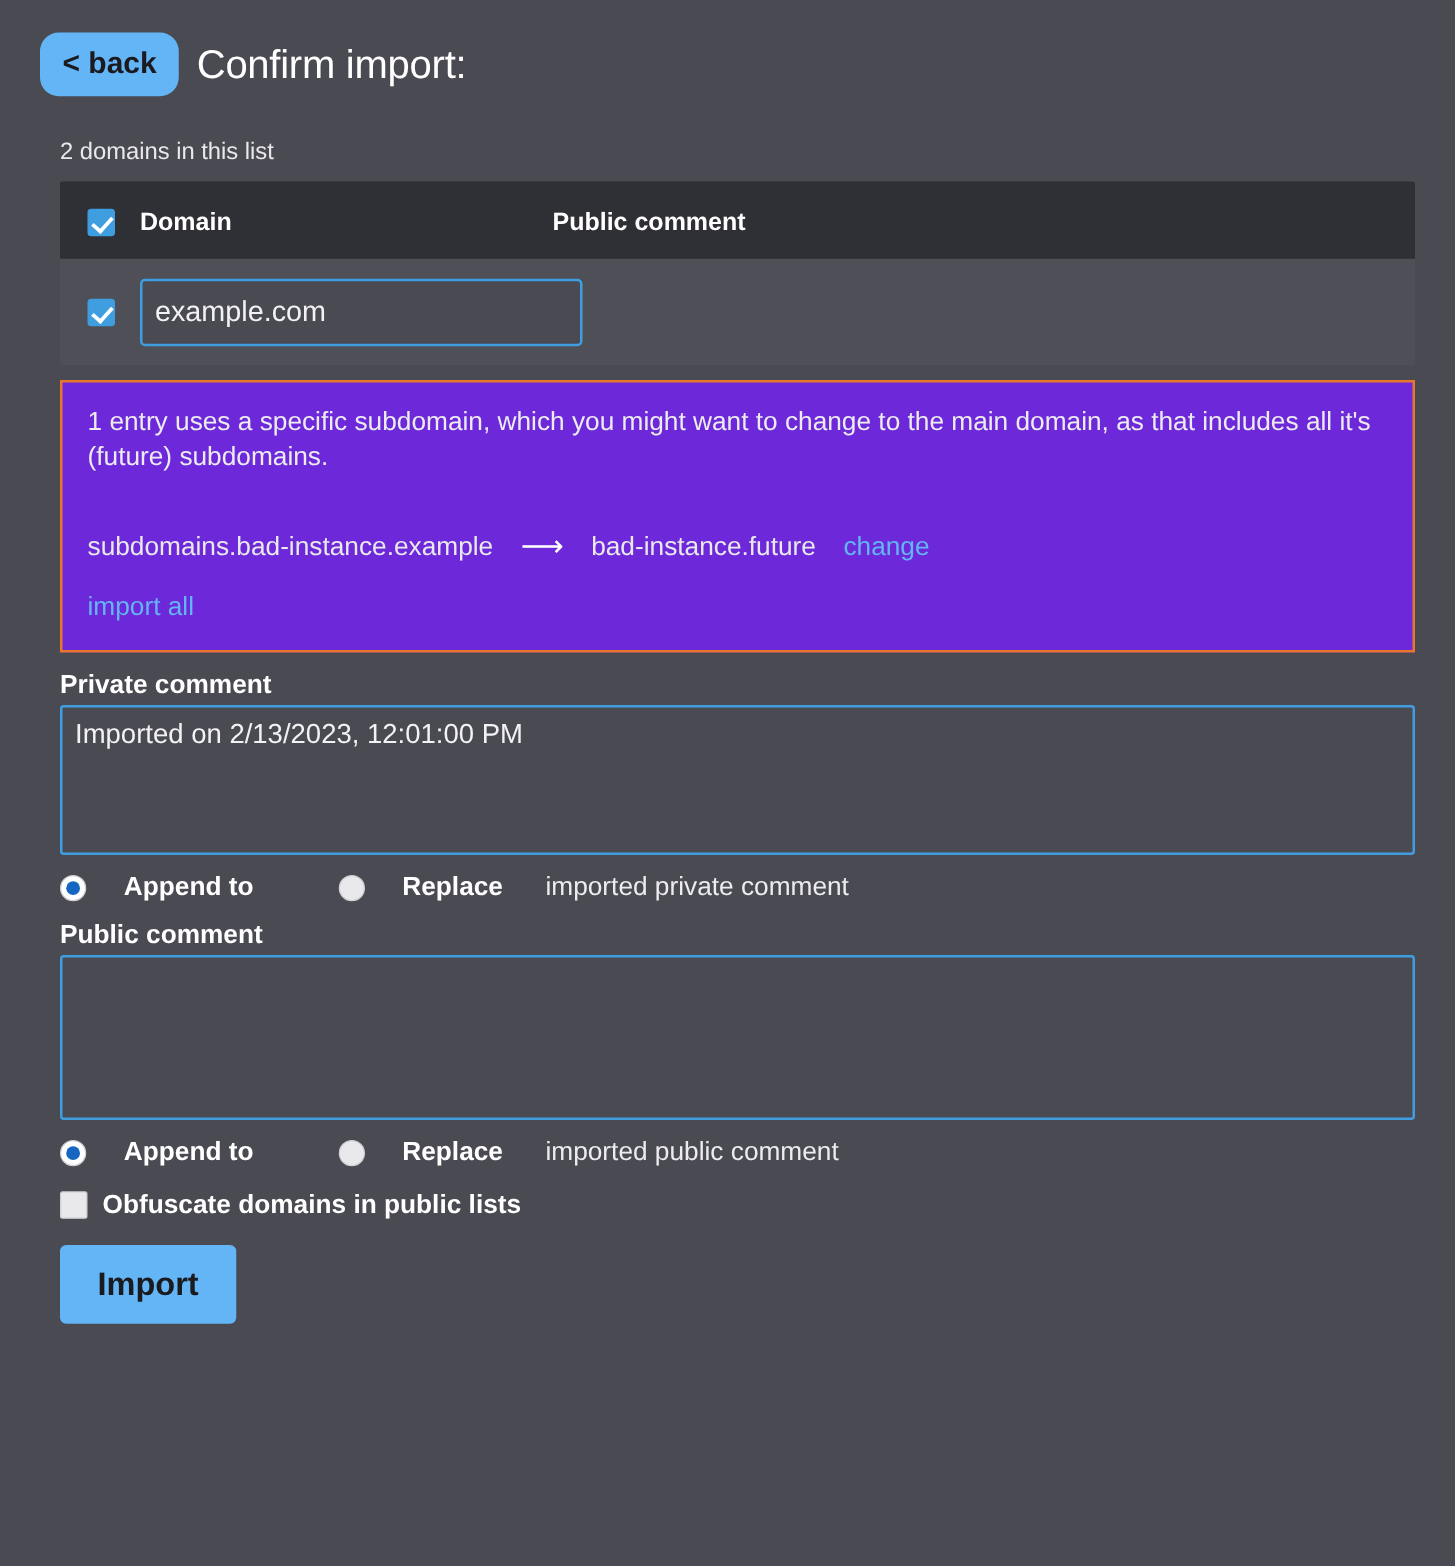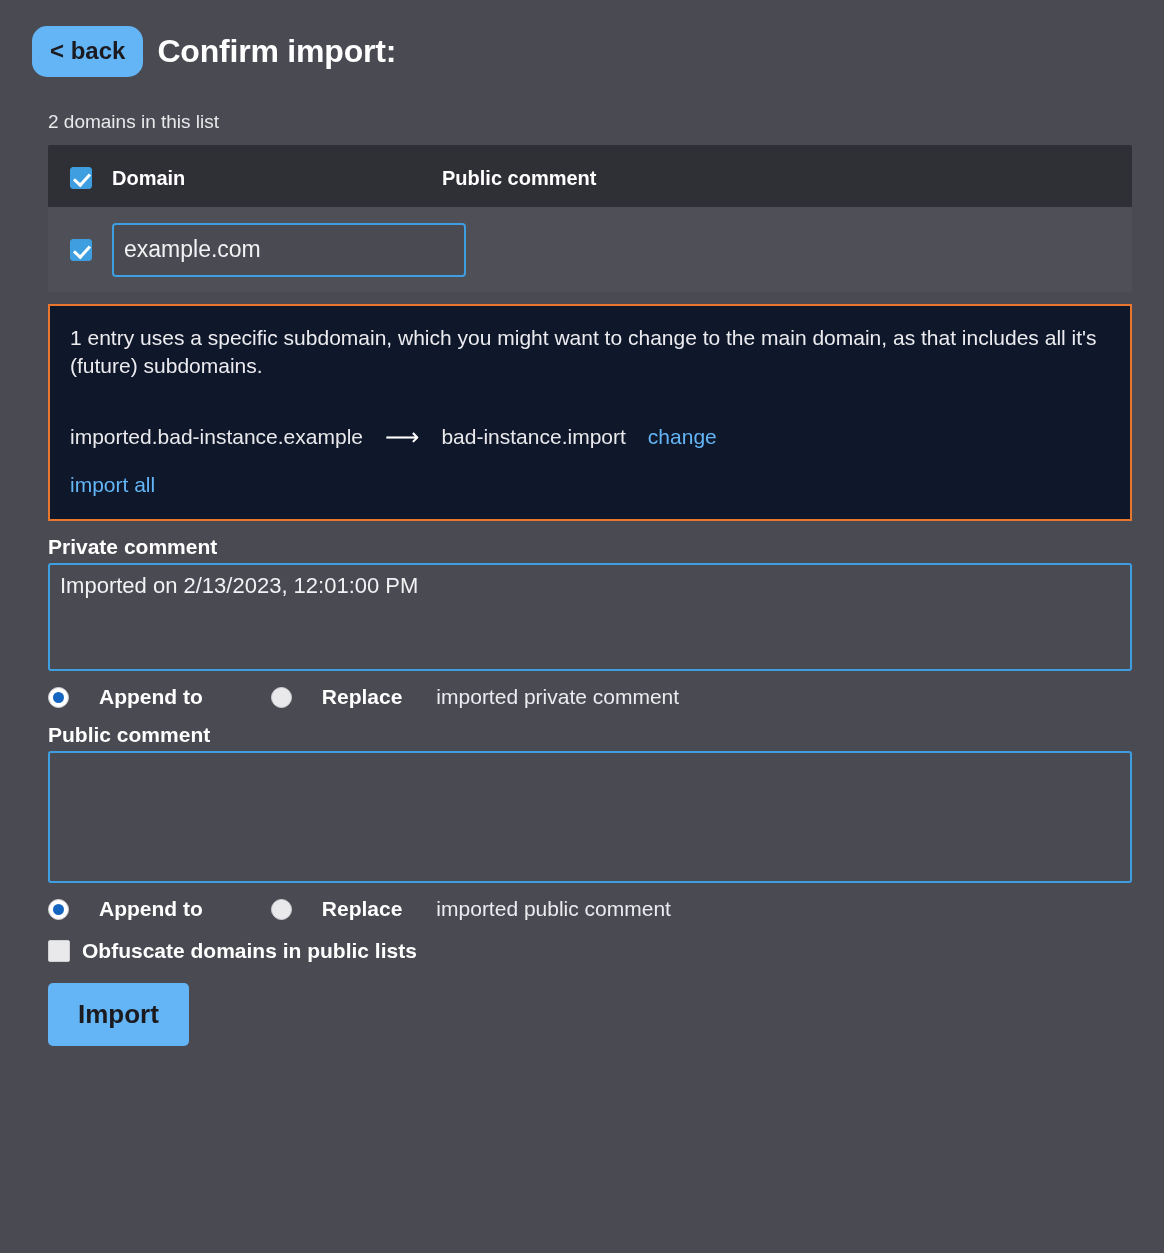--- a/index.html
+++ b/index.html
@@ -27,21 +27,21 @@
     border-radius: 15px;
     font-size: 24px;
     font-weight: bold;
     padding: 13px 18px 14px 18px;
     cursor: pointer;
     line-height: 1;
     font-family: "Liberation Sans", sans-serif;
   }
   .page-title {
     font-size: 32px;
-    font-weight: bold;
+    font-weight: normal;
     color: #fff;
     letter-spacing: -0.2px;
   }
 
   
   .count-line {
     font-size: 19px;
     color: #e9e9ec;
     margin: 0 0 12px 16px;
   }
@@ -136,21 +136,21 @@
     border: 1px solid #cfcfd4;
     border-radius: 2px;
   }
   .cb.plain:checked::after { border-color: #222; }
 
   
   .notice {
     margin: 12px 0 0 16px;
     width: 1084px;
     border: 2px solid #e8762c;
-    background: #0f172a;
+    background: #6d28d9;
     padding: 18px 20px 22px 20px;
   }
   .notice p {
     margin: 0;
     font-size: 21px;
     line-height: 1.32;
     color: #ececf0;
   }
   .mapping-row {
     display: flex;
@@ -182,21 +182,21 @@
     background: #4a4a52;
     border: 2px solid #3f9ee0;
     border-radius: 3px;
     color: #f2f2f5;
     font-size: 22px;
     font-family: "Liberation Sans", sans-serif;
     padding: 8px 10px;
     resize: none;
     outline: none;
   }
-  textarea.private { height: 108px; }
+  textarea.private { height: 120px; }
   textarea.public { height: 132px; }
 
   .radio-row {
     display: flex;
     align-items: center;
     gap: 28px;
     margin: 14px 0 0 16px;
     font-size: 21px;
   }
   .radio-row .strong { font-weight: bold; color: #fff; }
@@ -273,23 +273,23 @@
       <div class="cell-input">
         <input class="domain-input" type="text" value="example.com" style="">
       </div>
     </div>
 
   </div>
 
   <div class="notice">
     <p>1 entry uses a specific subdomain, which you might want to change to the main domain, as that includes all it's (future) subdomains.</p>
     <div class="mapping-row">
-      <span>imported.bad-instance.example</span>
+      <span>subdomains.bad-instance.example</span>
       <span class="arrow">⟶</span>
-      <span>bad-instance.import</span>
+      <span>bad-instance.future</span>
       <span class="link">change</span>
     </div>
     <span class="link change-all">import all</span>
   </div>
 
   <div class="field-label">Private comment</div>
   <textarea class="comment private" placeholder="" style="">Imported on 2/13/2023, 12:01:00 PM</textarea>
 
   <div class="radio-row">
     <input type="radio" class="rd" name="private-mode" checked="" style="">

